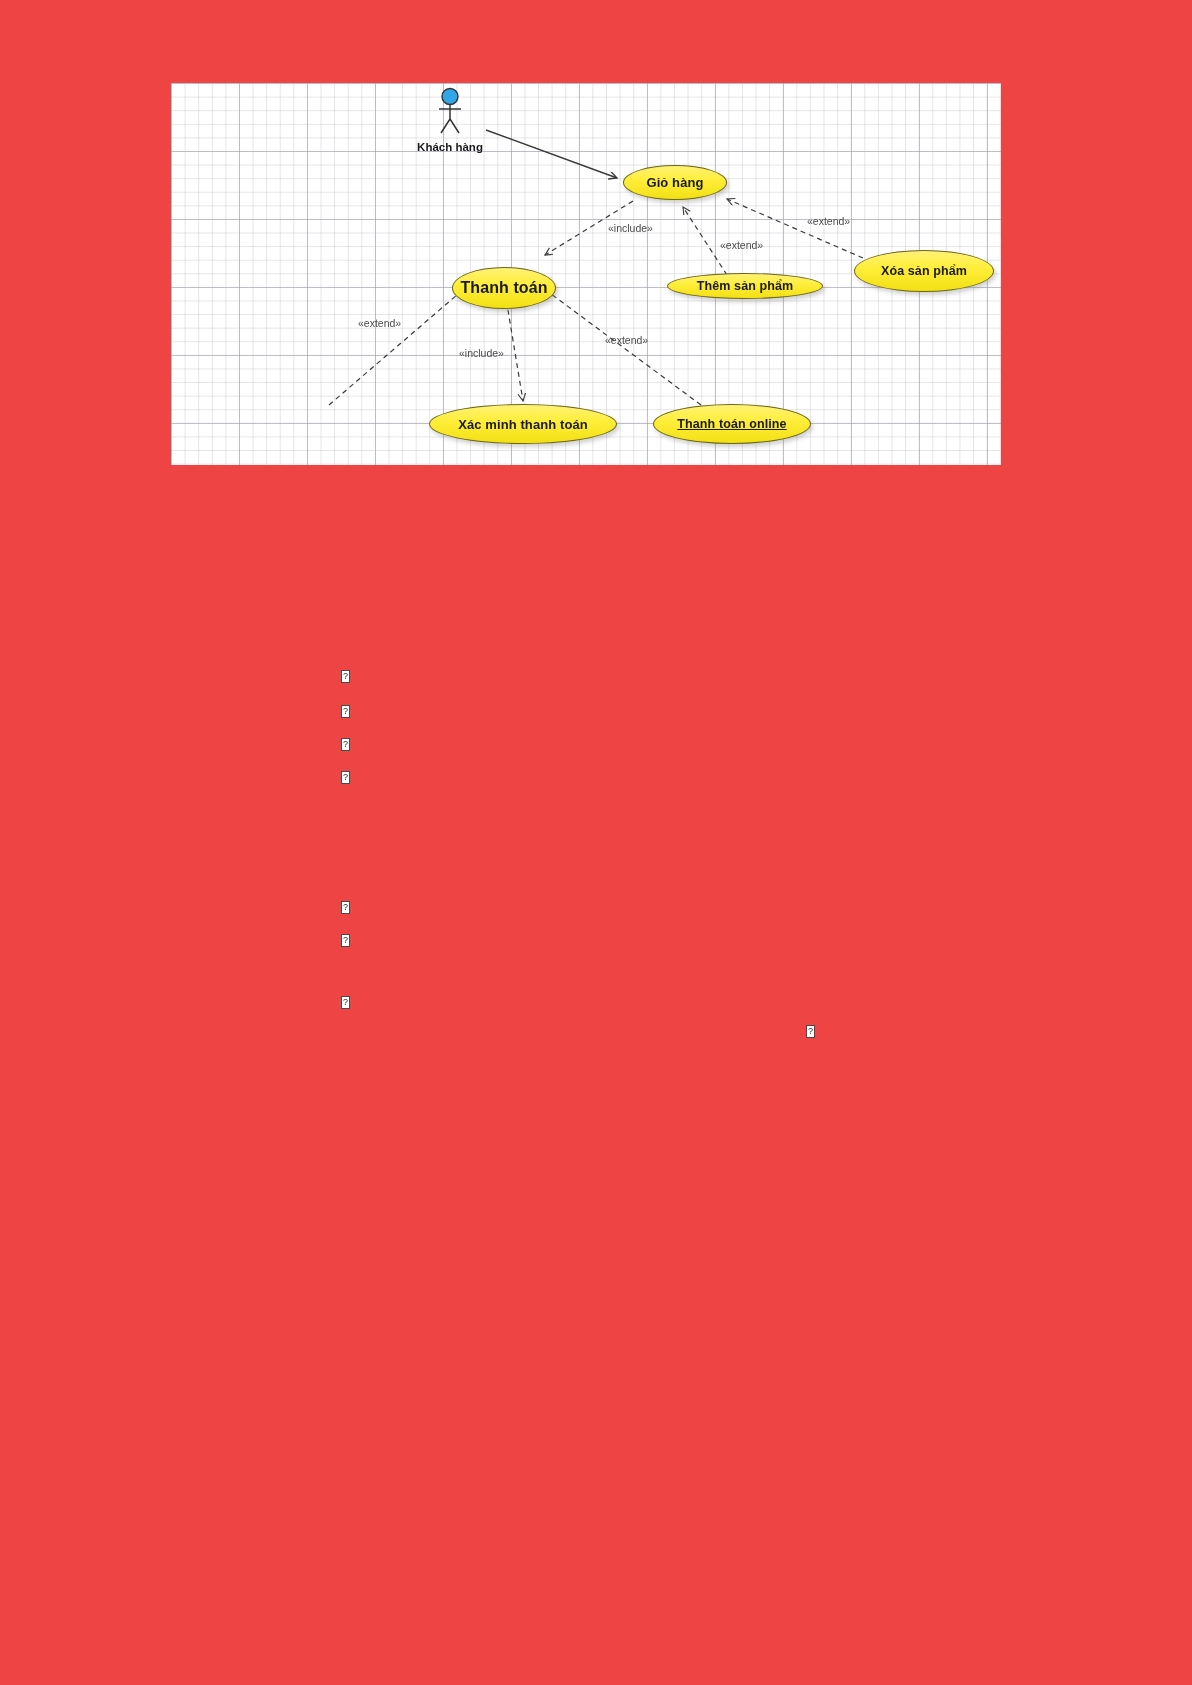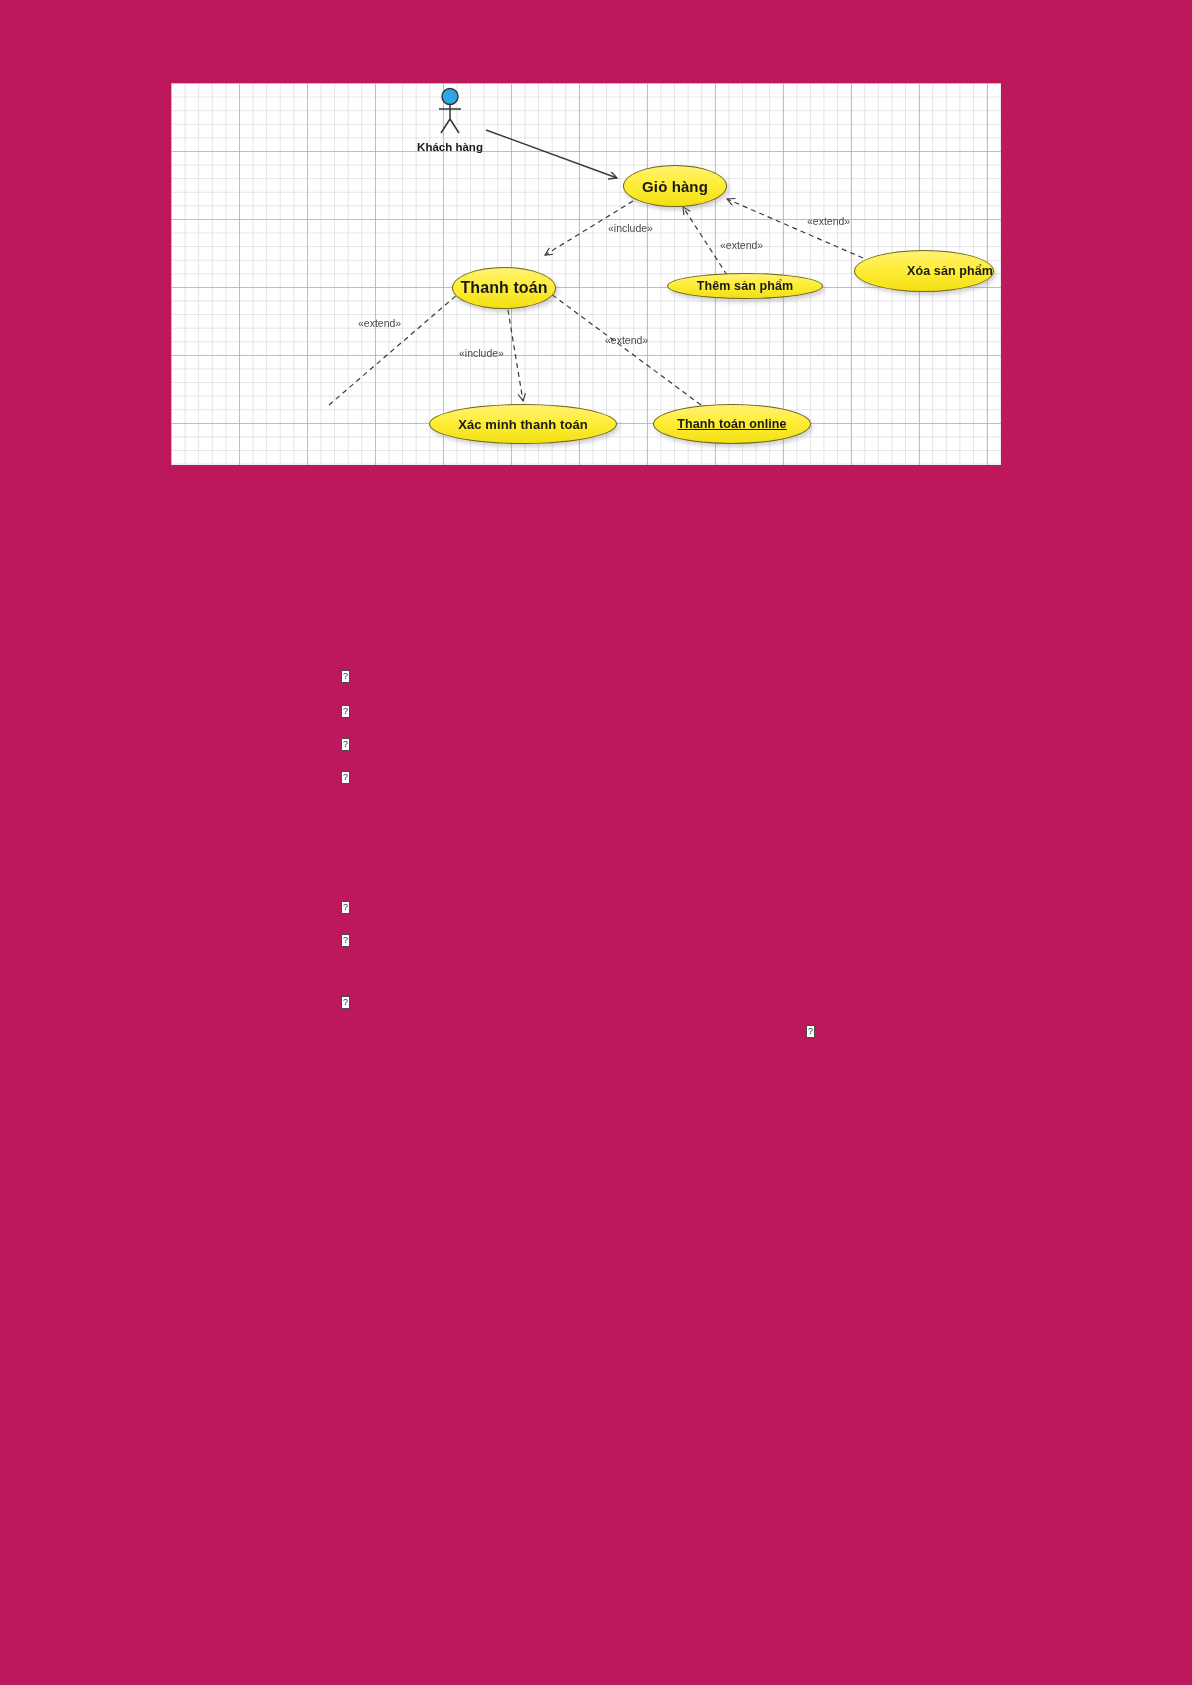--- a/index.html
+++ b/index.html
@@ -14,21 +14,21 @@
     font-family: "Liberation Sans", sans-serif;
     overflow: hidden;
   }
 
   
   #page {
     position: absolute;
     left: 0; top: 0;
     width: 1192px;
     height: 1685px;
-    background: #be185d;
+    background: #ef4444;
   }
 
   
   #diagram-canvas {
     position: absolute;
     left: 171px;
     top: 83px;
     width: 830px;
     height: 382px;
     background-color: #ffffff;
@@ -160,33 +160,33 @@
       <svg width="52" height="48" viewBox="0 0 52 48" xmlns="http://www.w3.org/2000/svg">
         <circle cx="26" cy="9.5" r="8" fill="#30a5e8" stroke="#333333" stroke-width="1.4"></circle>
         <line x1="26" y1="17.5" x2="26" y2="32" stroke="#333333" stroke-width="1.5"></line>
         <line x1="15" y1="22" x2="37" y2="22" stroke="#333333" stroke-width="1.5"></line>
         <line x1="26" y1="32" x2="17" y2="46" stroke="#333333" stroke-width="1.5"></line>
         <line x1="26" y1="32" x2="35" y2="46" stroke="#333333" stroke-width="1.5"></line>
       </svg>
     </div>
     <div id="actor-label" style="left:229px; top:58px; width:100px;">Khách hàng</div>
 
-    <div class="uc-node" style="left:452px; top:82px; width:104px; height:42px; font-size:15px;">
+    <div class="uc-node" style="left:452px; top:82px; width:104px; height:35px; font-size:13px;">
       <span>Giỏ hàng</span>
     </div>
 
     <div class="uc-node" style="left:281px; top:184px; width:104px; height:42px; font-size:16px;">
       <span>Thanh toán</span>
     </div>
 
     <div class="uc-node" style="left:496px; top:190px; width:156px; height:26px; font-size:12.5px;">
       <span>Thêm sản phẩm</span>
     </div>
 
-    <div class="uc-node" style="left:683px; top:167px; width:140px; height:42px; font-size:12.5px;justify-content:flex-end;">
+    <div class="uc-node" style="left:683px; top:167px; width:140px; height:42px; font-size:12.5px;">
       <span>Xóa sản phẩm</span>
     </div>
 
 
     <div class="uc-node" style="left:258px; top:321px; width:188px; height:40px; font-size:13px;">
       <span>Xác minh thanh toán</span>
     </div>
 
     <div class="uc-node" style="left:482px; top:321px; width:158px; height:40px; font-size:12.5px;text-decoration:underline;">
       <span>Thanh toán online</span>

